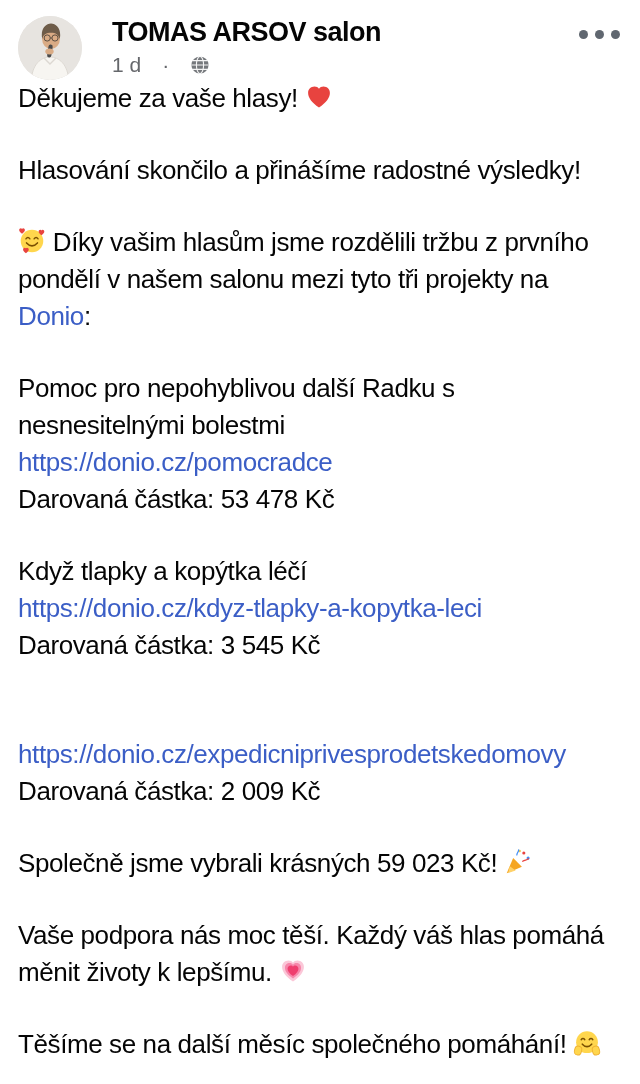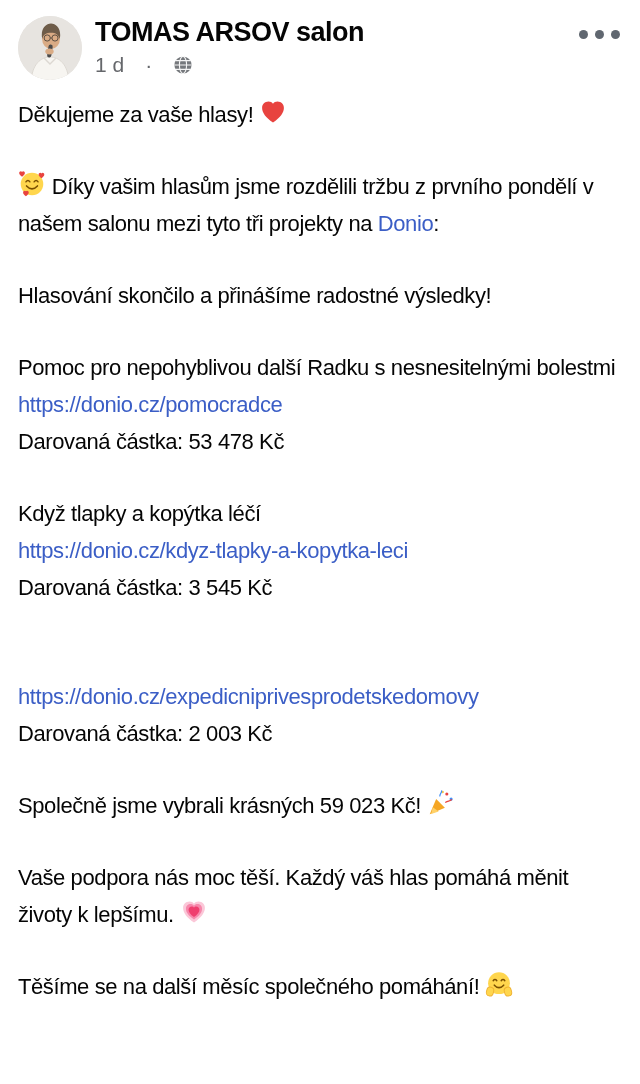--- a/index.html
+++ b/index.html
@@ -4,28 +4,28 @@
 <style>
   html,body{margin:0;padding:0;}
   body{
     width:640px;height:1084px;overflow:hidden;background:#ffffff;
     font-family:"Liberation Sans","DejaVu Sans",sans-serif;color:#050505;
   }
   .post{padding:16px 18px 0 18px;}
   .post-header{display:flex;align-items:flex-start;}
   .avatar{width:64px;height:64px;border-radius:50%;overflow:hidden;flex:0 0 64px;background:#e7e4e0;}
   .avatar svg{display:block;width:100%;height:100%;}
-  .header-info{margin-left:13px;flex:1;min-width:0;padding-top:1px;}
+  .header-info{margin-left:30px;flex:1;min-width:0;padding-top:1px;}
   .page-name{font-size:27px;font-weight:700;letter-spacing:-0.5px;color:#050505;line-height:30px;}
   .meta{display:flex;align-items:center;gap:21px;color:#65676b;font-size:21px;margin-top:6px;line-height:24px;}
   .meta .globe{width:20px;height:20px;display:inline-block;}
   .meta .globe svg{display:block;width:100%;height:100%;}
   .more-btn{margin-left:auto;display:flex;align-items:center;gap:7px;padding:6px 2px;margin-top:8px;cursor:pointer;background:none;border:none;}
   .more-btn i{display:block;width:9px;height:9px;border-radius:50%;background:#606770;}
-  .post-body{margin-top:16px;font-size:22px;line-height:37px;letter-spacing:-0.4px;color:#050505;}
+  .post-body{font-size:26px;line-height:37px;letter-spacing:-0.4px;color:#050505;}
   .post-paragraph{margin:0 0 35px 0;}
   .post-link{color:#3b5ec6;text-decoration:none;cursor:pointer;}
   .emoji{display:inline-block;width:28px;height:28px;vertical-align:-4px;}
   .emoji svg{display:block;width:100%;height:100%;}
 </style>
 </head>
 <body>
 
 <article class="post">
   <header class="post-header">
@@ -70,33 +70,33 @@
       <i></i>
       <i></i>
       <i></i>
     </button>
   </header>
 
   <div class="post-body">
       <p class="post-paragraph"><span>Děkujeme za vaše hlasy! </span><span class="emoji" title="❤️"><svg viewBox="0 0 36 36">
             <path d="M18 31.5C8.6 25 4 18.9 4 12.8 4 8.2 7.6 4.6 12.2 4.6c2.4 0 4.6 1.1 5.8 2.9 1.2-1.8 3.4-2.9 5.8-2.9C28.4 4.6 32 8.2 32 12.8c0 6.1-4.6 12.2-14 18.7z" fill="#e8433f"></path>
           </svg></span></p>
+      <p class="post-paragraph"><span>Hlasování skončilo a přinášíme radostné výsledky!</span></p>
       <p class="post-paragraph"><span class="emoji" title="🥰"><svg viewBox="0 0 36 36">
             <circle cx="18" cy="18" r="14.5" fill="#ffd64d"></circle>
             <path d="M10.2 15.2c1.5-2.2 3.6-2.2 5.1 0" stroke="#7a4f01" stroke-width="1.8" fill="none" stroke-linecap="round"></path>
             <path d="M20.7 15.2c1.5-2.2 3.6-2.2 5.1 0" stroke="#7a4f01" stroke-width="1.8" fill="none" stroke-linecap="round"></path>
             <path d="M11 20.5c4.5 5 9.5 5 14 0" stroke="#7a4f01" stroke-width="2" fill="none" stroke-linecap="round"></path>
             <path d="M18 31.5C8.6 25 4 18.9 4 12.8 4 8.2 7.6 4.6 12.2 4.6c2.4 0 4.6 1.1 5.8 2.9 1.2-1.8 3.4-2.9 5.8-2.9C28.4 4.6 32 8.2 32 12.8c0 6.1-4.6 12.2-14 18.7z" transform="translate(0.5 0.5) scale(0.26)" fill="#e8433f"></path>
             <path d="M18 31.5C8.6 25 4 18.9 4 12.8 4 8.2 7.6 4.6 12.2 4.6c2.4 0 4.6 1.1 5.8 2.9 1.2-1.8 3.4-2.9 5.8-2.9C28.4 4.6 32 8.2 32 12.8c0 6.1-4.6 12.2-14 18.7z" transform="translate(25.5 2.5) scale(0.26)" fill="#e8433f"></path>
             <path d="M18 31.5C8.6 25 4 18.9 4 12.8 4 8.2 7.6 4.6 12.2 4.6c2.4 0 4.6 1.1 5.8 2.9 1.2-1.8 3.4-2.9 5.8-2.9C28.4 4.6 32 8.2 32 12.8c0 6.1-4.6 12.2-14 18.7z" transform="translate(5.5 25.5) scale(0.26)" fill="#e8433f"></path>
           </svg></span><span> Díky vašim hlasům jsme rozdělili tržbu z prvního pondělí v našem salonu mezi tyto tři projekty na </span><a class="post-link" href="#">Donio</a><span>:</span></p>
-      <p class="post-paragraph"><span>Hlasování skončilo a přinášíme radostné výsledky!</span></p>
       <p class="post-paragraph"><span>Pomoc pro nepohyblivou další Radku s nesnesitelnými bolestmi</span><br><a class="post-link" href="#">https://donio.cz/pomocradce</a><br><span>Darovaná částka: 53 478 Kč</span></p>
       <p class="post-paragraph"><span>Když tlapky a kopýtka léčí</span><br><a class="post-link" href="#">https://donio.cz/kdyz-tlapky-a-kopytka-leci</a><br><span>Darovaná částka: 3 545 Kč</span></p>
-      <p class="post-paragraph"><br><a class="post-link" href="#">https://donio.cz/expedicniprivesprodetskedomovy</a><br><span>Darovaná částka: 2 003 Kč</span></p>
+      <p class="post-paragraph"><br><a class="post-link" href="#">https://donio.cz/expedicniprivesprodetskedomovy</a><br><span>Darovaná částka: 2 009 Kč</span></p>
       <p class="post-paragraph"><span>Společně jsme vybrali krásných 59 023 Kč! </span><span class="emoji" title="🎉"><svg viewBox="0 0 36 36">
             <path d="M3.5 32.5 11.8 13l11.2 11.2z" fill="#f5a623"></path>
             <path d="M7.4 23.4l7.6 5.4-9.6 3.5z" fill="#ffd169"></path>
             <circle cx="25.5" cy="6.5" r="2" fill="#e8433f"></circle>
             <circle cx="31" cy="13" r="2" fill="#3f8ef7"></circle>
             <circle cx="20" cy="3.8" r="1.7" fill="#f2c94c"></circle>
             <path d="M24 17c3-2 5-1 7.5-3.2" stroke="#e8433f" fill="none" stroke-width="1.6" stroke-linecap="round"></path>
             <path d="M16.5 9c.2-3 2.2-4 2.3-6.5" stroke="#3f8ef7" fill="none" stroke-width="1.6" stroke-linecap="round"></path>
           </svg></span></p>
       <p class="post-paragraph"><span>Vaše podpora nás moc těší. Každý váš hlas pomáhá měnit životy k lepšímu. </span><span class="emoji" title="💗"><svg viewBox="0 0 36 36">

